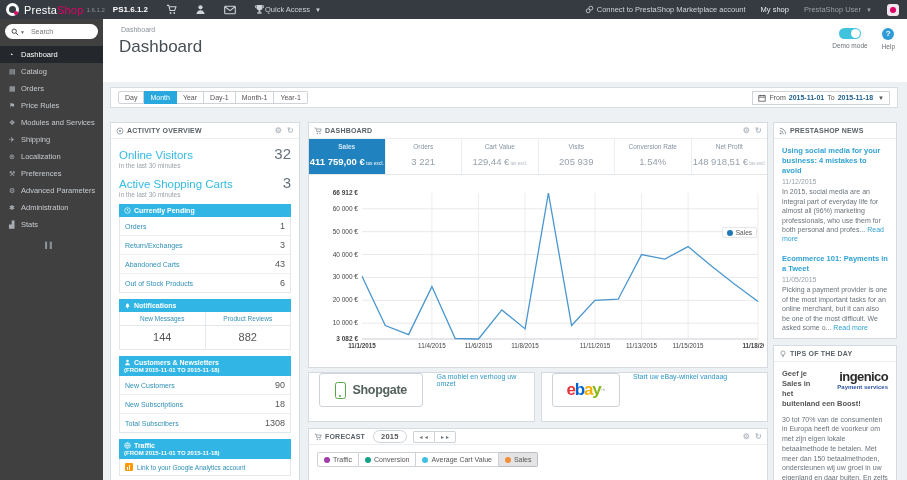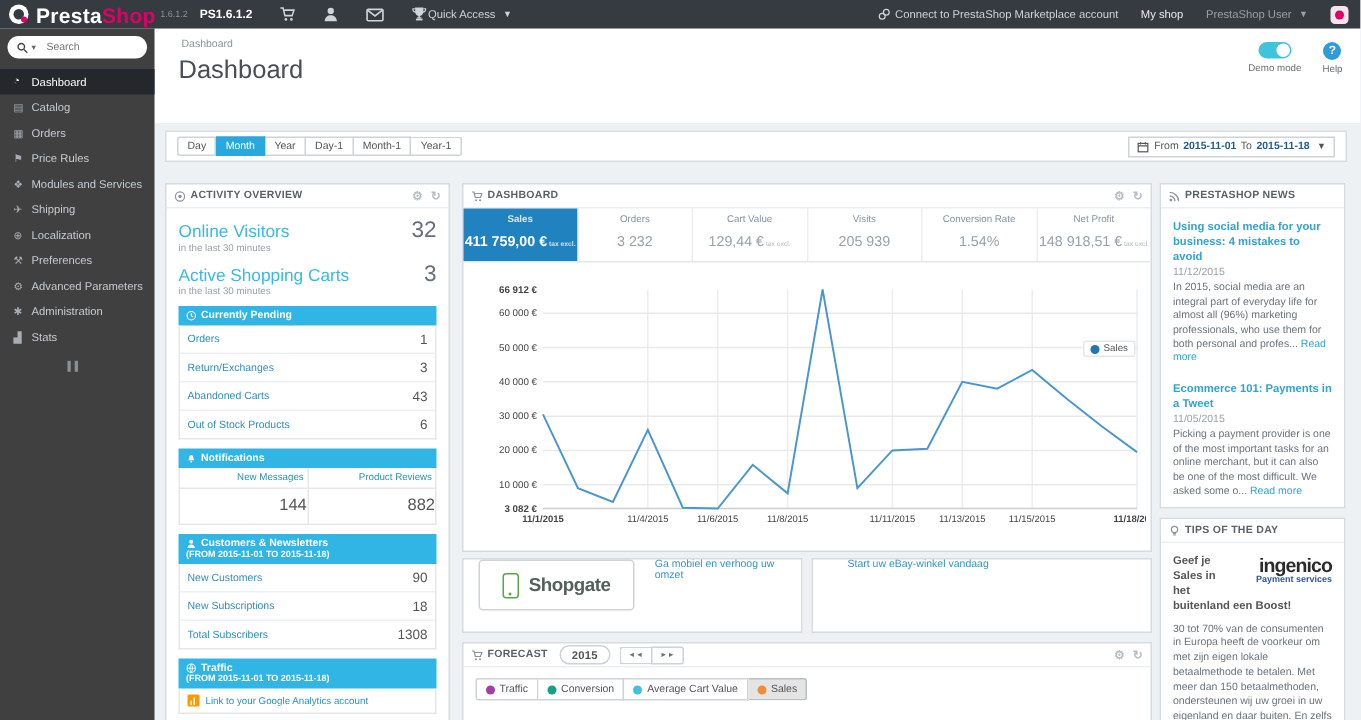--- a/index.html
+++ b/index.html
@@ -4,21 +4,21 @@
 <style>
   html,body{margin:0;padding:0}
   body{width:907px;height:480px;position:relative;overflow:hidden;background:#eef1f4;
        font-family:"Liberation Sans",sans-serif;color:#555}
   
   .topbar{position:absolute;left:0;top:0;width:907px;height:19px;background:#363a41;
           display:flex;align-items:center;z-index:30;padding:0 8px 0 6px;box-sizing:border-box}
   .logo{width:13px;height:13px;border-radius:50%;background:#fff;position:relative;flex:0 0 auto}
   .logo i{position:absolute;left:3px;top:3px;width:7px;height:7px;border-radius:50%;background:#363a41}
   .logo u{position:absolute;right:1px;bottom:1px;width:4px;height:4px;border-radius:50%;background:#df0067}
-  .brandname{font-size:14px;font-weight:bold;color:#fff;margin-left:5px;letter-spacing:.2px}
+  .brandname{font-size:11px;font-weight:normal;color:#fff;margin-left:5px;letter-spacing:.2px}
   .brandname .pink{color:#df0067}
   .ver-sm{font-size:6px;color:#8a9196;margin-left:3px}
   .ver-lg{font-size:8px;font-weight:bold;color:#fff;margin-left:8px}
   .tb-ico{margin-left:18px;display:flex;align-items:center}
   .tb-link{font-size:7.5px;color:#cfd4d8;display:flex;align-items:center;gap:3px}
   .tb-right{margin-left:auto;display:flex;align-items:center;gap:15px}
   .tb-muted{color:#9aa0a6}
   .caret{font-size:6px;margin-left:2px}
   .avatar{width:12px;height:12px;border-radius:3px;background:#f2e6ec;position:relative}
   .avatar i{position:absolute;left:3px;top:3px;width:6px;height:6px;border-radius:50%;background:#df0067}
@@ -71,21 +71,21 @@
   .msub{font-size:6.5px;color:#9aa2aa;margin:0 0 5px 0}
   .subhead{background:#31b5e4;color:#fff;padding:3px 5px;font-size:7px;font-weight:bold;margin-top:6px}
   .subhead .t{display:flex;align-items:center;gap:3px}
   .subhead .sub2{font-size:6px;margin-top:1px}
   .rowlist{border:1px solid #e4e8eb;border-top:none}
   .lrow{display:flex;align-items:center;padding:4px 5px;border-bottom:1px solid #edf0f2;cursor:pointer}
   .lrow:last-child{border-bottom:none}
   .lrow .ll{font-size:7px;color:#2e8fb8}
   .lrow .lv{margin-left:auto;font-size:9px;color:#555}
   .twocol{border:1px solid #e4e8eb;border-top:none;display:flex}
-  .cell{flex:1;text-align:right}
+  .cell{flex:1;text-align:center}
   .cell + .cell{border-left:1px solid #e4e8eb}
   .cell .h{font-size:6.5px;color:#2e8fb8;padding:3px 2px;border-bottom:1px solid #e4e8eb;cursor:pointer}
   .cell .v{font-size:11px;color:#555;padding:5px 0 6px}
   .linkrow{border:1px solid #e4e8eb;border-top:none;padding:4px 5px;display:flex;align-items:center;gap:4px;
            font-size:6.5px;color:#2e8fb8;cursor:pointer}
   .gaicon{width:8px;height:8px;background:#f90;border-radius:1px;position:relative;flex:0 0 auto}
   .gaicon i{position:absolute;left:1.5px;bottom:1.5px;width:1.5px;height:3px;background:#fff}
   .gaicon u{position:absolute;left:3.5px;bottom:1.5px;width:1.5px;height:5px;background:#fff}
   
   #dashpanel{left:205px;top:103px;width:460px;height:246px}
@@ -441,21 +441,21 @@
           <span>↻</span>
         </span>
     </div>
     <div class="kpis" id="kpitabs">
         <div class="kpi active">
           <div class="kl">Sales</div>
           <div class="kv">411 759,00 €<span class="ks"> tax excl.</span></div>
         </div>
         <div class="kpi">
           <div class="kl">Orders</div>
-          <div class="kv">3 232</div>
+          <div class="kv">3 221</div>
         </div>
         <div class="kpi">
           <div class="kl">Cart Value</div>
           <div class="kv">129,44 €<span class="ks"> tax excl.</span></div>
         </div>
         <div class="kpi">
           <div class="kl">Visits</div>
           <div class="kv">205 939</div>
         </div>
         <div class="kpi">
@@ -511,20 +511,24 @@
   <div class="panel adpanel" id="shopgate">
     <div class="adlogo sg-box">
       <span class="sg-phone">
           <i></i>
         </span>
       <span class="sg-text">Shopgate</span>
     </div>
     <span class="adlink">Ga mobiel en verhoog uw omzet</span>
   </div>
   <div class="panel adpanel" id="ebay">
+    <div class="adlogo ebay-box">
+      <span class="ebay-word" id="ebayword"><span style="color: rgb(229, 50, 56);">e</span><span style="color: rgb(0, 100, 210);">b</span><span style="color: rgb(245, 175, 2);">a</span><span style="color: rgb(134, 184, 23);">y</span></span>
+        <span class="ebay-tm" id="ebaytm">™</span>
+    </div>
     <span class="adlink">Start uw eBay-winkel vandaag</span>
   </div>
 
   <div class="panel" id="forecast">
     <div class="phead">
       <span class="pico">
         <svg width="8" height="8" viewBox="0 0 12 12">
             <path d="M1 1.5h2l1.3 5.5h5.2l1.4-4H4" fill="none" stroke="#8a939b" stroke-width="1.2"></path>
             <circle cx="5" cy="9.8" r="1" fill="#8a939b"></circle>
             <circle cx="9" cy="9.8" r="1" fill="#8a939b"></circle>

